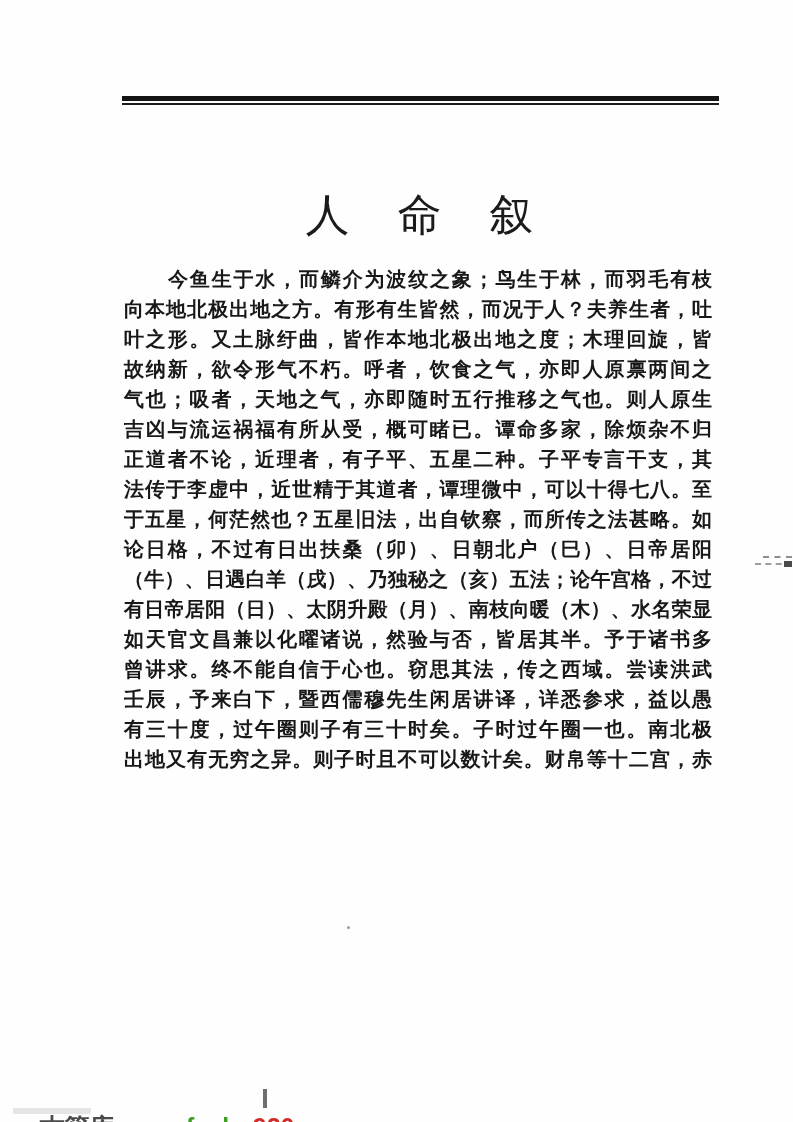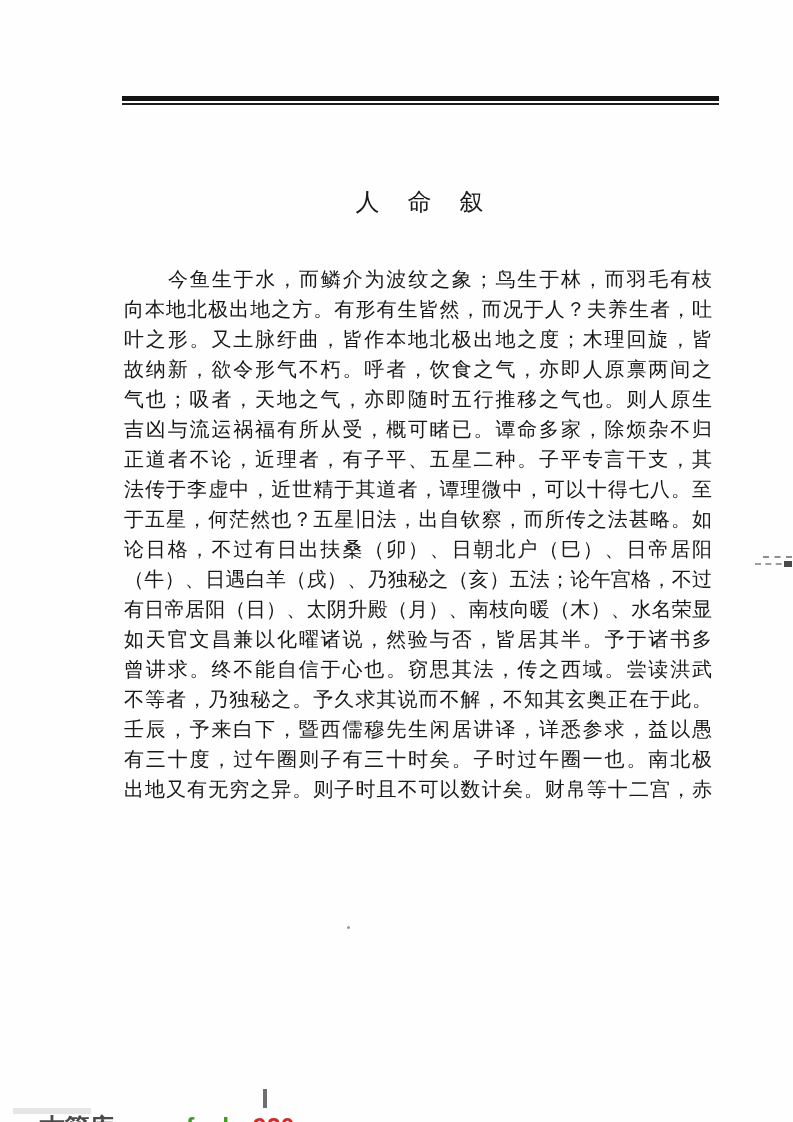--- a/index.html
+++ b/index.html
@@ -25,37 +25,37 @@
     border-bottom: 2px solid #1c1c1c;
     box-sizing: border-box;
   }
   .title {
     position: absolute;
     left: 122px;
     top: 186px;
     width: 597px;
     margin: 0;
     text-align: center;
-    font-size: 24px;
+    font-size: 44px;
     font-weight: 500;
     color: #1b1b1b;
     letter-spacing: 2px;
     white-space: pre;
   }
   .body-text {
     position: absolute;
     left: 124px;
     top: 264px;
     width: 588px;
   }
   .line {
     margin: 0;
     font-size: 20px;
     line-height: 30px;
-    font-weight: 400;
+    font-weight: 700;
     color: #181818;
     text-align: justify;
     text-align-last: justify;
     white-space: nowrap;
   }
   .line.indent {
     text-indent: 2.2em;
   }
   
   .dash-row-1 {
@@ -138,21 +138,20 @@
     <p class="line">气也；吸者，天地之气，亦即随时五行推移之气也。则人原生</p>
     <p class="line">吉凶与流运祸福有所从受，概可睹已。谭命多家，除烦杂不归</p>
     <p class="line">正道者不论，近理者，有子平、五星二种。子平专言干支，其</p>
     <p class="line">法传于李虚中，近世精于其道者，谭理微中，可以十得七八。至</p>
     <p class="line">于五星，何茫然也？五星旧法，出自钦察，而所传之法甚略。如</p>
     <p class="line">论日格，不过有日出扶桑（卯）、日朝北户（巳）、日帝居阳</p>
     <p class="line">（牛）、日遇白羊（戌）、乃独秘之（亥）五法；论午宫格，不过</p>
     <p class="line">有日帝居阳（日）、太阴升殿（月）、南枝向暖（木）、水名荣显</p>
     <p class="line">如天官文昌兼以化曜诸说，然验与否，皆居其半。予于诸书多</p>
     <p class="line">曾讲求。终不能自信于心也。窃思其法，传之西域。尝读洪武</p>
-    <p class="line">不等者，乃独秘之。予久求其说而不解，不知其玄奥正在于此。</p>
     <p class="line">壬辰，予来白下，暨西儒穆先生闲居讲译，详悉参求，益以愚</p>
     <p class="line">有三十度，过午圈则子有三十时矣。子时过午圈一也。南北极</p>
     <p class="line">出地又有无穷之异。则子时且不可以数计矣。财帛等十二宫，赤</p>
   </div>
 
   <div class="dash-row-1"></div>
   <div class="dash-row-2"></div>
   <div class="dash-blob"></div>
   <div class="speck"></div>
 

